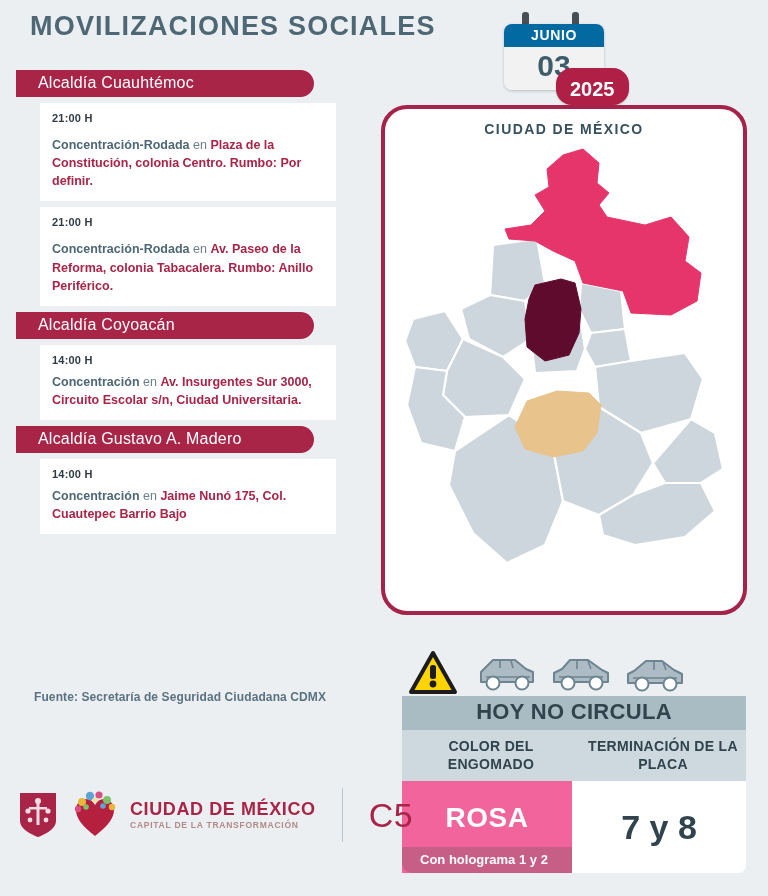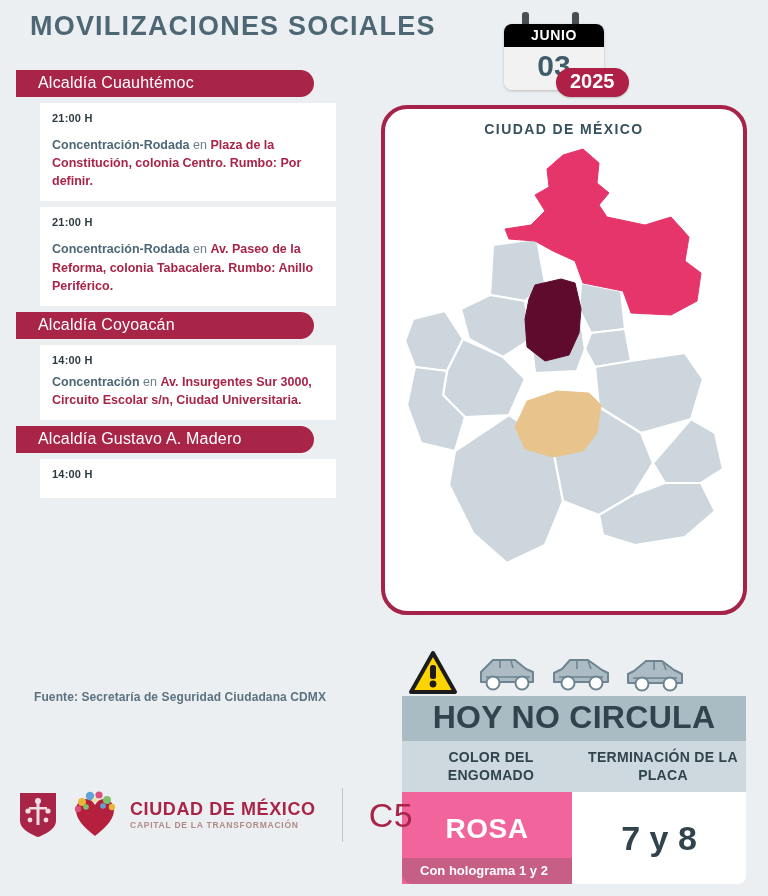--- a/index.html
+++ b/index.html
@@ -25,33 +25,33 @@
   .calendar{position:absolute;left:504px;top:12px;width:100px;}
   .cal-rings{position:relative;height:12px;}
   .ring{position:absolute;top:0;width:7px;height:14px;border-radius:3px;background:#474f54;}
   .ring.r1{left:18px;}
   .ring.r2{left:68px;}
   .cal-body{
     position:relative;width:100px;border-radius:8px;overflow:hidden;
     box-shadow:0 1px 3px rgba(0,0,0,.22);background:#f2f2f2;
   }
   .cal-head{
-    background:#000000;color:#fff;text-align:center;
+    background:#0369a1;color:#fff;text-align:center;
     font-size:14px;font-weight:bold;letter-spacing:.6px;
     padding:3px 0 4px;
   }
   .cal-day{
     text-align:center;font-size:30px;font-weight:bold;color:#3e5d6b;
     padding:2px 0 7px;background:#f2f2f2;
   }
   .cal-year{
     position:absolute;left:556px;top:68px;
     background:#b01f45;color:#fff;
     font-size:20px;font-weight:bold;
-    padding:2px 14px 4px;border-radius:16px;
+    padding:10px 14px 4px;border-radius:16px;
     box-shadow:0 1px 2px rgba(0,0,0,.2);
   }
 
   
   .left-col{position:absolute;left:16px;top:70px;width:344px;}
   .pill{
     background:#a82548;color:#fff;
     font-size:16px;
     padding:4px 0 5px 22px;
     border-top-right-radius:14px;border-bottom-right-radius:14px;
@@ -102,21 +102,21 @@
   }
   .map-svg{position:absolute;left:0;top:24px;width:358px;height:460px;}
 
   
   .hnc{position:absolute;left:402px;top:640px;width:344px;}
   .hnc-icons{display:flex;align-items:flex-end;height:56px;padding-left:6px;}
   .warn{width:50px;height:46px;margin-right:18px;}
   .car{width:62px;height:40px;margin-right:12px;}
   .hnc-title{
     background:#a9bcc4;color:#31444d;
-    text-align:center;font-size:32px;font-weight:bold;
+    text-align:center;font-size:22px;font-weight:bold;
     letter-spacing:.3px;padding:3px 0 5px;
   }
   .hnc-labels{display:flex;background:#cdd9de;}
   .hnc-lbl{
     flex:1;text-align:center;color:#31444d;
     font-size:14px;font-weight:bold;line-height:1.3;
     padding:7px 4px 8px;letter-spacing:.3px;
   }
   .hnc-lbl.left{flex:0 0 170px;background:#cdd9de;}
   .hnc-vals{display:flex;align-items:stretch;height:92px;}
@@ -172,20 +172,21 @@
         <div class="desc"><span class="t">Concentración-Rodada</span><span class="en"> en </span><span class="loc">Av. Paseo de la Reforma, colonia Tabacalera. Rumbo: Anillo Periférico.</span></div>
       </div>
       <div class="pill">Alcaldía Coyoacán</div>
       <div class="card tight">
         <div class="hour">14:00 H</div>
         <div class="desc"><span class="t">Concentración</span><span class="en"> en </span><span class="loc">Av. Insurgentes Sur 3000, Circuito Escolar s/n, Ciudad Universitaria.</span></div>
       </div>
       <div class="pill">Alcaldía Gustavo A. Madero</div>
       <div class="card tight">
         <div class="hour">14:00 H</div>
+        <div class="desc"><span class="t">Concentración</span><span class="en"> en </span><span class="loc">Jaime Nunó 175, Col. Cuautepec Barrio Bajo</span></div>
       </div>
     </div>
 
   <div class="source">Fuente: Secretaría de Seguridad Ciudadana CDMX</div>
 
   <div class="map-panel">
     <div class="map-title">CIUDAD DE MÉXICO</div>
     <svg class="map-svg" viewBox="0 0 358 460">
       <g stroke="#ffffff" stroke-width="2.2" stroke-linejoin="round">
 

